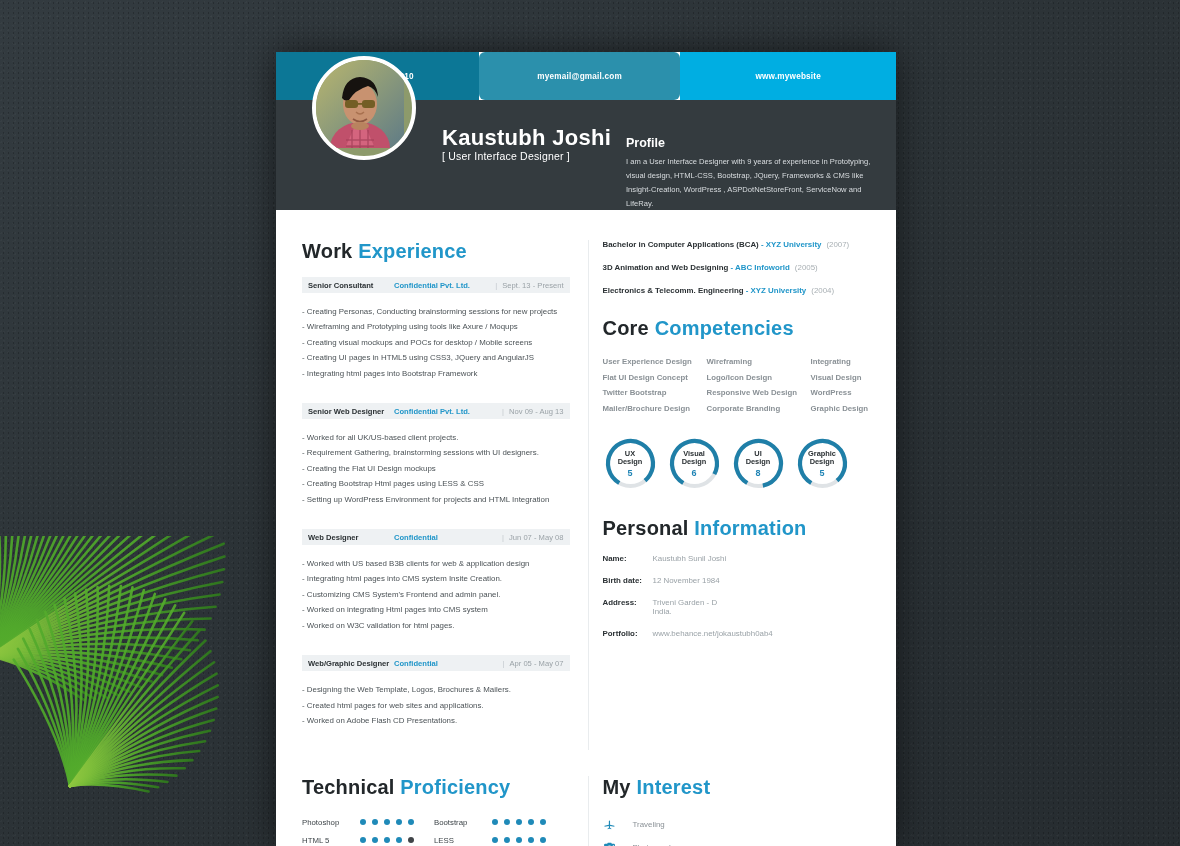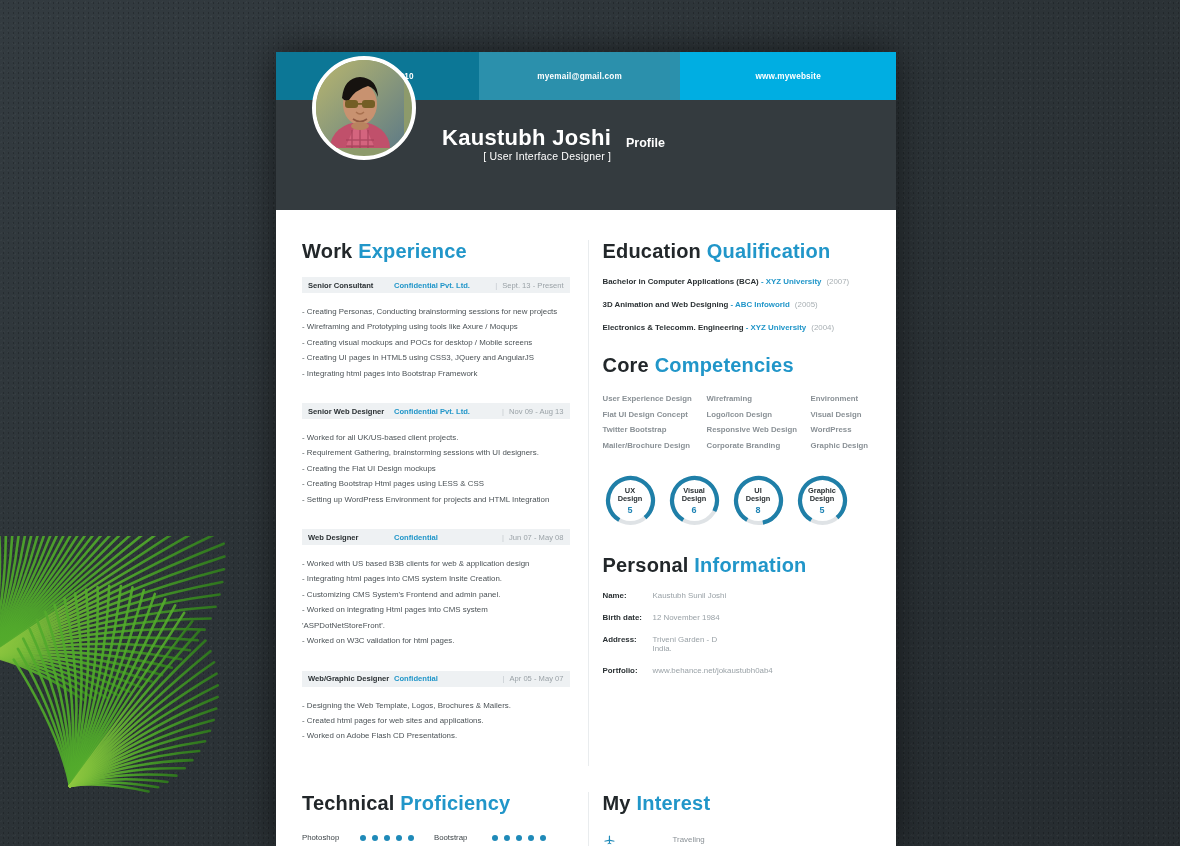--- a/index.html
+++ b/index.html
@@ -32,35 +32,35 @@
     overflow: hidden;
   }
 
   
   .contact-band { display:flex; height:48px; }
   .contact-cell {
     display:flex; align-items:center; justify-content:center;
     color:#ffffff; font-size:8.2px; letter-spacing:0.2px; font-weight:bold;
   }
   .cc-phone { width:206px; background:#0c7796; }
-  .cc-mail  { width:205px; background:#2b90ac; }
+  .cc-mail  { width:205px; background:#2b90ac;border-radius:6px; }
   .cc-web   { width:219px; background:#00aee2; }
 
   
   .hero {
     height:110px; background:#343b3f; position:relative;
     display:flex; align-items:flex-start;
   }
   .avatar {
     position:absolute; left:36px; top:-44px;
     width:96px; height:96px; border-radius:50%;
     border:4px solid #ffffff; overflow:hidden; background:#8d9a6b;
   }
   .avatar svg { display:block; }
-  .hero-name-block { margin-left:166px; margin-top:26px;text-align:right; }
+  .hero-name-block { margin-left:166px; margin-top:26px; }
   .hero-name { color:#ffffff; font-size:22px; font-weight:bold; letter-spacing:0.3px; line-height:1.1; }
   .hero-role { color:#ffffff; font-size:10.5px; margin-top:0; letter-spacing:0.2px; }
   .hero-profile { position:absolute; left:350px; top:36px; width:252px; }
   .hero-profile-title { color:#ffffff; font-size:12.5px; font-weight:bold; margin-bottom:5px; }
   .hero-profile-text { color:#d9dde0; font-size:7.6px; line-height:1.85; }
 
   
   .body-cols { display:flex; padding:30px 26px 0 26px; }
   .col-left  { width:282px; padding-right:18px; }
   .col-right { width:282px; padding-left:14px; border-left:1px solid #e9ecee; }
@@ -115,21 +115,21 @@
   
   .prof-wrap { display:flex; }
   .prof-col { width:132px; }
   .prof-row { display:flex; align-items:center; height:18px; }
   .prof-name { width:58px; font-size:7.8px; color:#3d4448; }
   .dots { display:flex; gap:6px; }
   .dot { width:6px; height:6px; border-radius:50%; background:#1f8ab8; }
   .dot.off { background:#3f4448; }
 
   
-  .int-row { display:flex; align-items:center; height:22.5px;gap:40px; }
+  .int-row { display:flex; align-items:center; height:22.5px; }
   .int-icon { width:30px; color:#1f8ab8; display:flex; align-items:center; }
   .int-label { font-size:7.9px; color:#8a9196; }
 </style>
 </head>
 <body>
 
 <svg id="palm-deco" viewBox="0 0 360 340">
   <defs>
     <linearGradient id="leafg" x1="0" y1="0" x2="1" y2="1">
       <stop offset="0%" stop-color="#8ec63f"></stop>
@@ -266,20 +266,21 @@
       </svg>
     </div>
 
     <div class="hero-name-block">
       <div class="hero-name">Kaustubh Joshi</div>
       <div class="hero-role">[ User Interface Designer ]</div>
     </div>
 
     <div class="hero-profile">
       <div class="hero-profile-title">Profile</div>
+      <div class="hero-profile-text">I am a User Interface Designer with  9 years of experience in Prototyping, visual design, HTML-CSS, Bootstrap, JQuery, Frameworks &amp; CMS like Insight-Creation, WordPress , ASPDotNetStoreFront, ServiceNow and LifeRay.</div>
     </div>
   </div>
 
   <div class="body-cols">
 
     <div class="col-left">
       <div class="sec-title">
         <span>Work </span><span class="accent">Experience</span>
       </div>
       <div id="jobs-container">
@@ -310,41 +311,37 @@
           <div class="job-head">
             <span class="job-role">Web Designer</span>
             <span class="job-company">Confidential</span>
             <span class="job-date"><span class="bar">|</span><span class="dtxt">Jun 07 - May 08</span></span>
           </div>
           <ul class="bullets">
             <li>- Worked with US based B3B clients for web &amp; application design</li>
             <li>- Integrating html pages into CMS system Insite Creation.</li>
             <li>- Customizing CMS System's Frontend and admin panel.</li>
             <li>- Worked on integrating Html pages into CMS system</li>
-            <li>'ASPDotNetStoreFront'.</li>
             <li>- Worked on W3C validation for html pages.</li>
           </ul>
           <div class="job-head">
             <span class="job-role">Web/Graphic Designer</span>
             <span class="job-company">Confidential</span>
             <span class="job-date"><span class="bar">|</span><span class="dtxt">Apr 05 - May 07</span></span>
           </div>
           <ul class="bullets">
             <li>- Designing the Web Template, Logos, Brochures &amp; Mailers.</li>
             <li>- Created html pages for web sites and applications.</li>
             <li>- Worked on Adobe Flash CD Presentations.</li>
           </ul>
         </div>
     </div>
 
     <div class="col-right">
 
-      <div class="sec-title">
-        <span>Education </span><span class="accent">Qualification</span>
-      </div>
       <div id="edu-container" style="margin-bottom:22px;">
           <div class="edu-row"><span class="deg">Bachelor in Computer Applications (BCA)</span> <span class="inst">- XYZ  University</span><span class="yr">(2007)</span></div>
           <div class="edu-row"><span class="deg">3D Animation and Web Designing</span> <span class="inst">- ABC  Infoworld</span><span class="yr">(2005)</span></div>
           <div class="edu-row"><span class="deg">Electronics &amp; Telecomm. Engineering</span> <span class="inst">- XYZ University</span><span class="yr">(2004)</span></div>
         </div>
 
       <div class="sec-title">
         <span>Core </span><span class="accent">Competencies</span>
       </div>
       <div class="comp-grid">
@@ -354,21 +351,21 @@
             <div>Twitter Bootstrap</div>
             <div>Mailer/Brochure Design</div>
           </div>
         <div class="comp-col c2" id="comp-c2">
             <div>Wireframing</div>
             <div>Logo/Icon Design</div>
             <div>Responsive Web Design</div>
             <div>Corporate Branding</div>
           </div>
         <div class="comp-col c3" id="comp-c3">
-            <div>Environment</div>
+            <div>Integrating</div>
             <div>Visual Design</div>
             <div>WordPress</div>
             <div>Graphic Design</div>
           </div>
       </div>
 
       <div class="rings" id="rings-container">
           <div class="ring">
             <svg width="55" height="55" viewBox="0 0 55 55">
               <circle cx="27.5" cy="27.5" r="22.5" fill="none" stroke="#dfe3e6" stroke-width="4"></circle>

